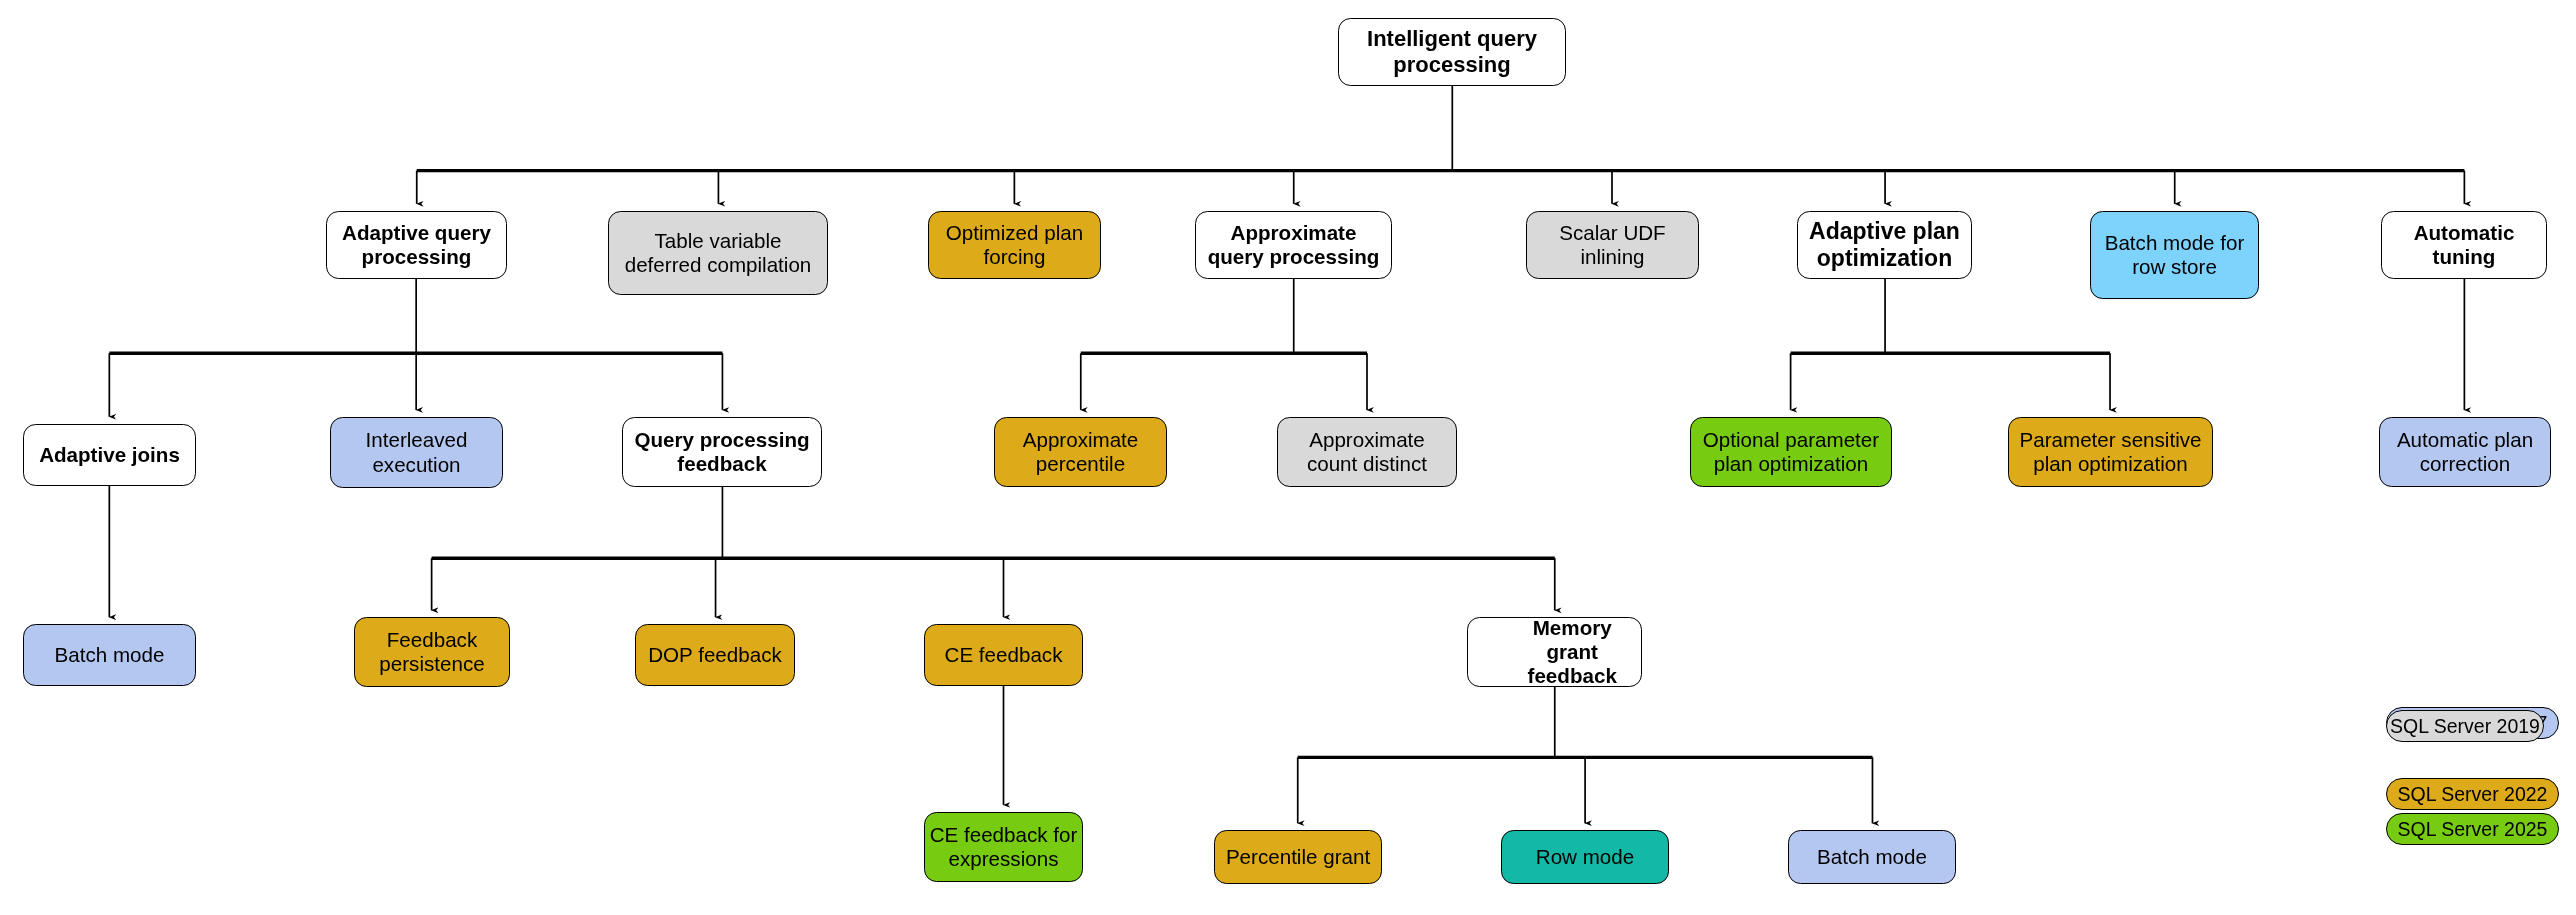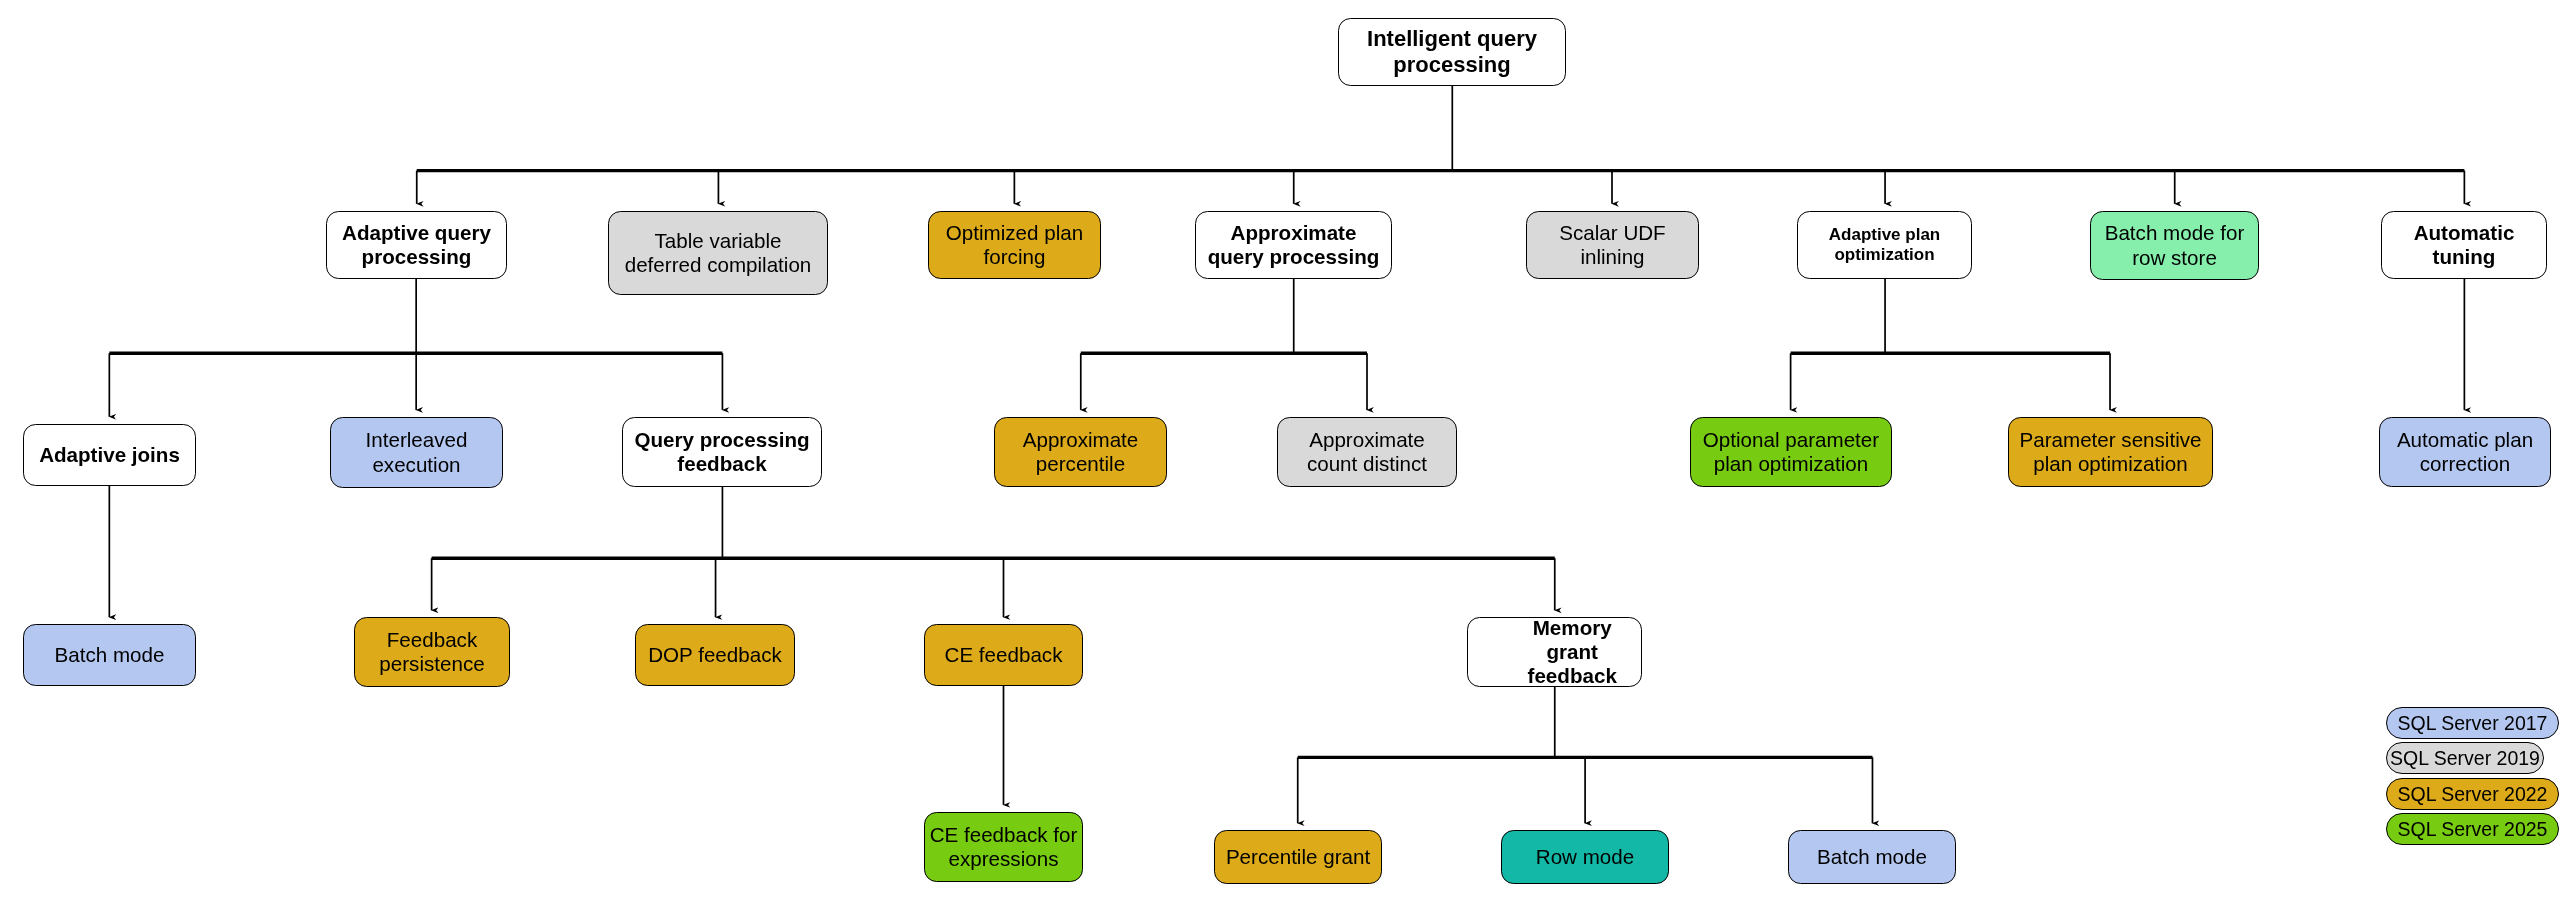--- a/index.html
+++ b/index.html
@@ -99,23 +99,23 @@
       <div class="node bold" style="left: 326px; top: 211px; width: 181px; height: 68px; background: rgb(255, 255, 255); font-size: 20.6px;">Adaptive query
 processing</div>
       <div class="node" style="left: 608px; top: 211px; width: 220px; height: 84px; background: rgb(217, 217, 217); font-size: 20.6px;">Table variable
 deferred compilation</div>
       <div class="node" style="left: 928px; top: 211px; width: 173px; height: 68px; background: rgb(221, 170, 25); font-size: 20.6px;">Optimized plan
 forcing</div>
       <div class="node bold" style="left: 1195px; top: 211px; width: 197px; height: 68px; background: rgb(255, 255, 255); font-size: 20.6px;">Approximate
 query processing</div>
       <div class="node" style="left: 1526px; top: 211px; width: 173px; height: 68px; background: rgb(217, 217, 217); font-size: 20.6px;">Scalar UDF
 inlining</div>
-      <div class="node bold" style="left: 1797px; top: 211px; width: 175px; height: 68px; background: rgb(255, 255, 255); font-size: 17px;">Adaptive plan
+      <div class="node bold" style="left: 1797px; top: 211px; width: 175px; height: 68px; background: rgb(255, 255, 255); font-size: 23px;">Adaptive plan
 optimization</div>
-      <div class="node" style="left: 2090px; top: 211px; width: 169px; height: 69px; background: #86efac; font-size: 20.6px;">Batch mode for
+      <div class="node" style="left: 2090px; top: 211px; width: 169px; height: 88px; background: #7dd3fc; font-size: 20.6px;">Batch mode for
 row store</div>
       <div class="node bold" style="left: 2381px; top: 211px; width: 166px; height: 68px; background: rgb(255, 255, 255); font-size: 20.6px;">Automatic
 tuning</div>
       <div class="node bold" style="left: 23px; top: 424px; width: 173px; height: 62px; background: rgb(255, 255, 255); font-size: 20.6px;">Adaptive joins</div>
       <div class="node" style="left: 330px; top: 417px; width: 173px; height: 71px; background: rgb(180, 199, 240); font-size: 20.6px;">Interleaved
 execution</div>
       <div class="node bold" style="left: 622px; top: 417px; width: 200px; height: 70px; background: rgb(255, 255, 255); font-size: 20.6px;">Query processing
 feedback</div>
       <div class="node" style="left: 994px; top: 417px; width: 173px; height: 70px; background: rgb(221, 170, 25); font-size: 20.6px;">Approximate
 percentile</div>
@@ -135,19 +135,19 @@
       <div class="node bold" style="left: 1467px; top: 617px; width: 175px; height: 70px; background: rgb(255, 255, 255); font-size: 20.6px; padding-left: 40px;">Memory grant
 feedback</div>
       <div class="node" style="left: 924px; top: 812px; width: 159px; height: 70px; background: rgb(119, 204, 17); font-size: 20.6px;">CE feedback for
 expressions</div>
       <div class="node" style="left: 1214px; top: 830px; width: 168px; height: 54px; background: rgb(221, 170, 25); font-size: 20.6px;">Percentile grant</div>
       <div class="node" style="left: 1501px; top: 830px; width: 168px; height: 54px; background: #14b8a6; font-size: 20.6px;">Row mode</div>
       <div class="node" style="left: 1788px; top: 830px; width: 168px; height: 54px; background: rgb(180, 199, 240); font-size: 20.6px;">Batch mode</div>
     </div>
   <div id="legend-layer">
       <div class="legend-item" style="left: 2386px; top: 707px; width: 173px; height: 32px; background: rgb(180, 199, 240);">SQL Server 2017</div>
-      <div class="legend-item" style="left: 2386px; top: 742px; width: 158px; height: 32px; background: rgb(217, 217, 217);">SQL Server 2019</div>
+      <div class="legend-item" style="left: 2386px; top: 710px; width: 158px; height: 32px; background: rgb(217, 217, 217);">SQL Server 2019</div>
       <div class="legend-item" style="left: 2386px; top: 778px; width: 173px; height: 32px; background: rgb(221, 170, 25);">SQL Server 2022</div>
       <div class="legend-item" style="left: 2386px; top: 813px; width: 173px; height: 32px; background: rgb(119, 204, 17);">SQL Server 2025</div>
     </div>
 
 </div>
 
 
 </body></html>

